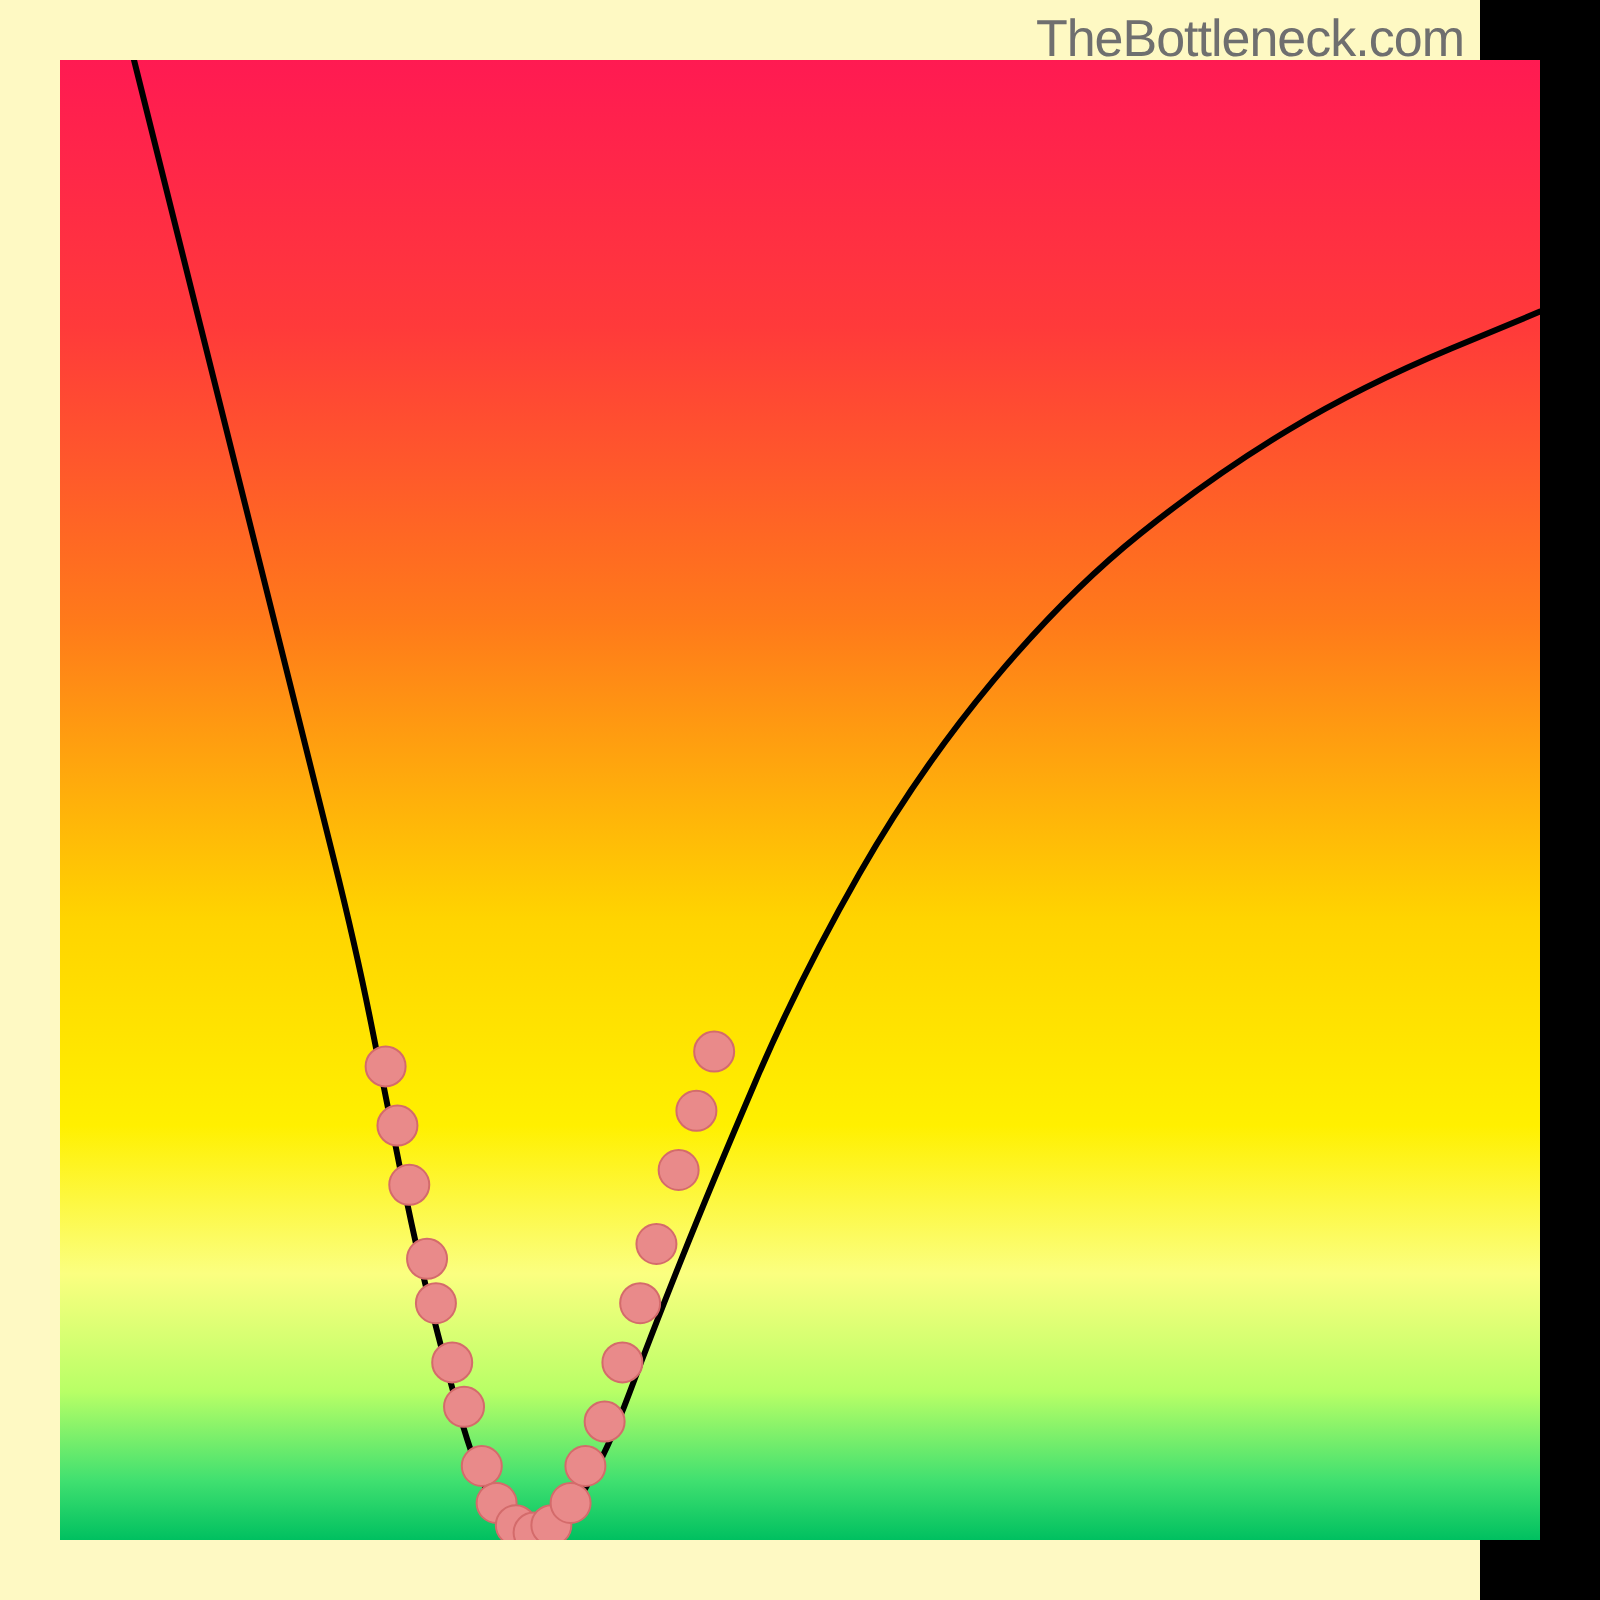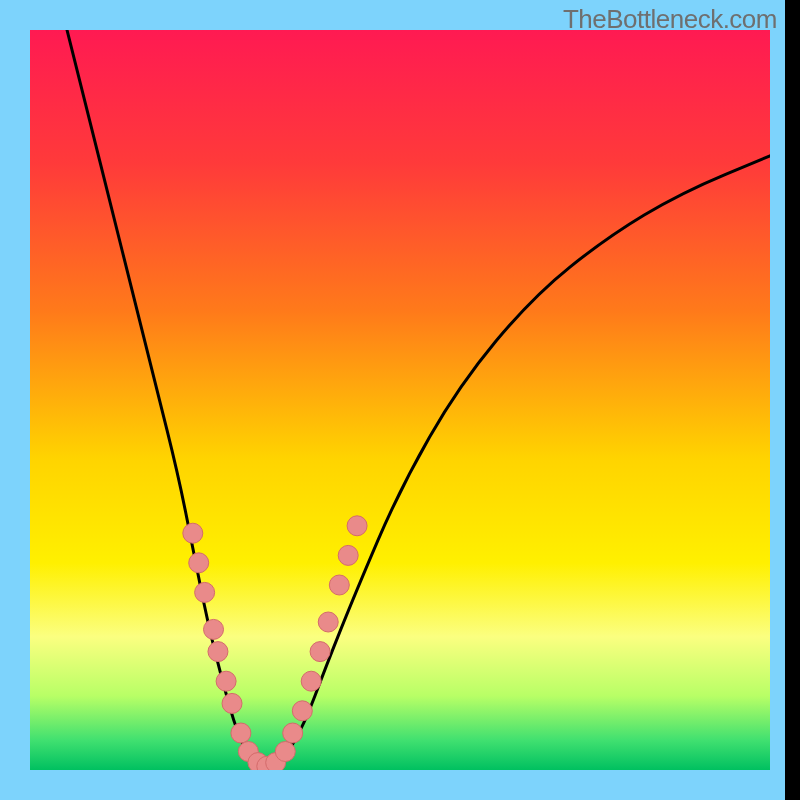--- a/index.html
+++ b/index.html
@@ -8,22 +8,21 @@
     width: 800px;
     height: 800px;
     overflow: hidden;
     background: #000;
     font-family: Arial, Helvetica, sans-serif;
   }
   .frame {
     position: absolute;
     top: 0; left: 0;
     width: 740px; height: 800px;
-    background: #7dd3fc;
-    padding-left: 45px;
+    background: #fef9c3;
   }
   .plot-area {
     position: absolute;
     top: 30px;
     left: 30px;
     width: 740px;
     height: 740px;
     overflow: hidden;
   }
   .plot-area svg {

